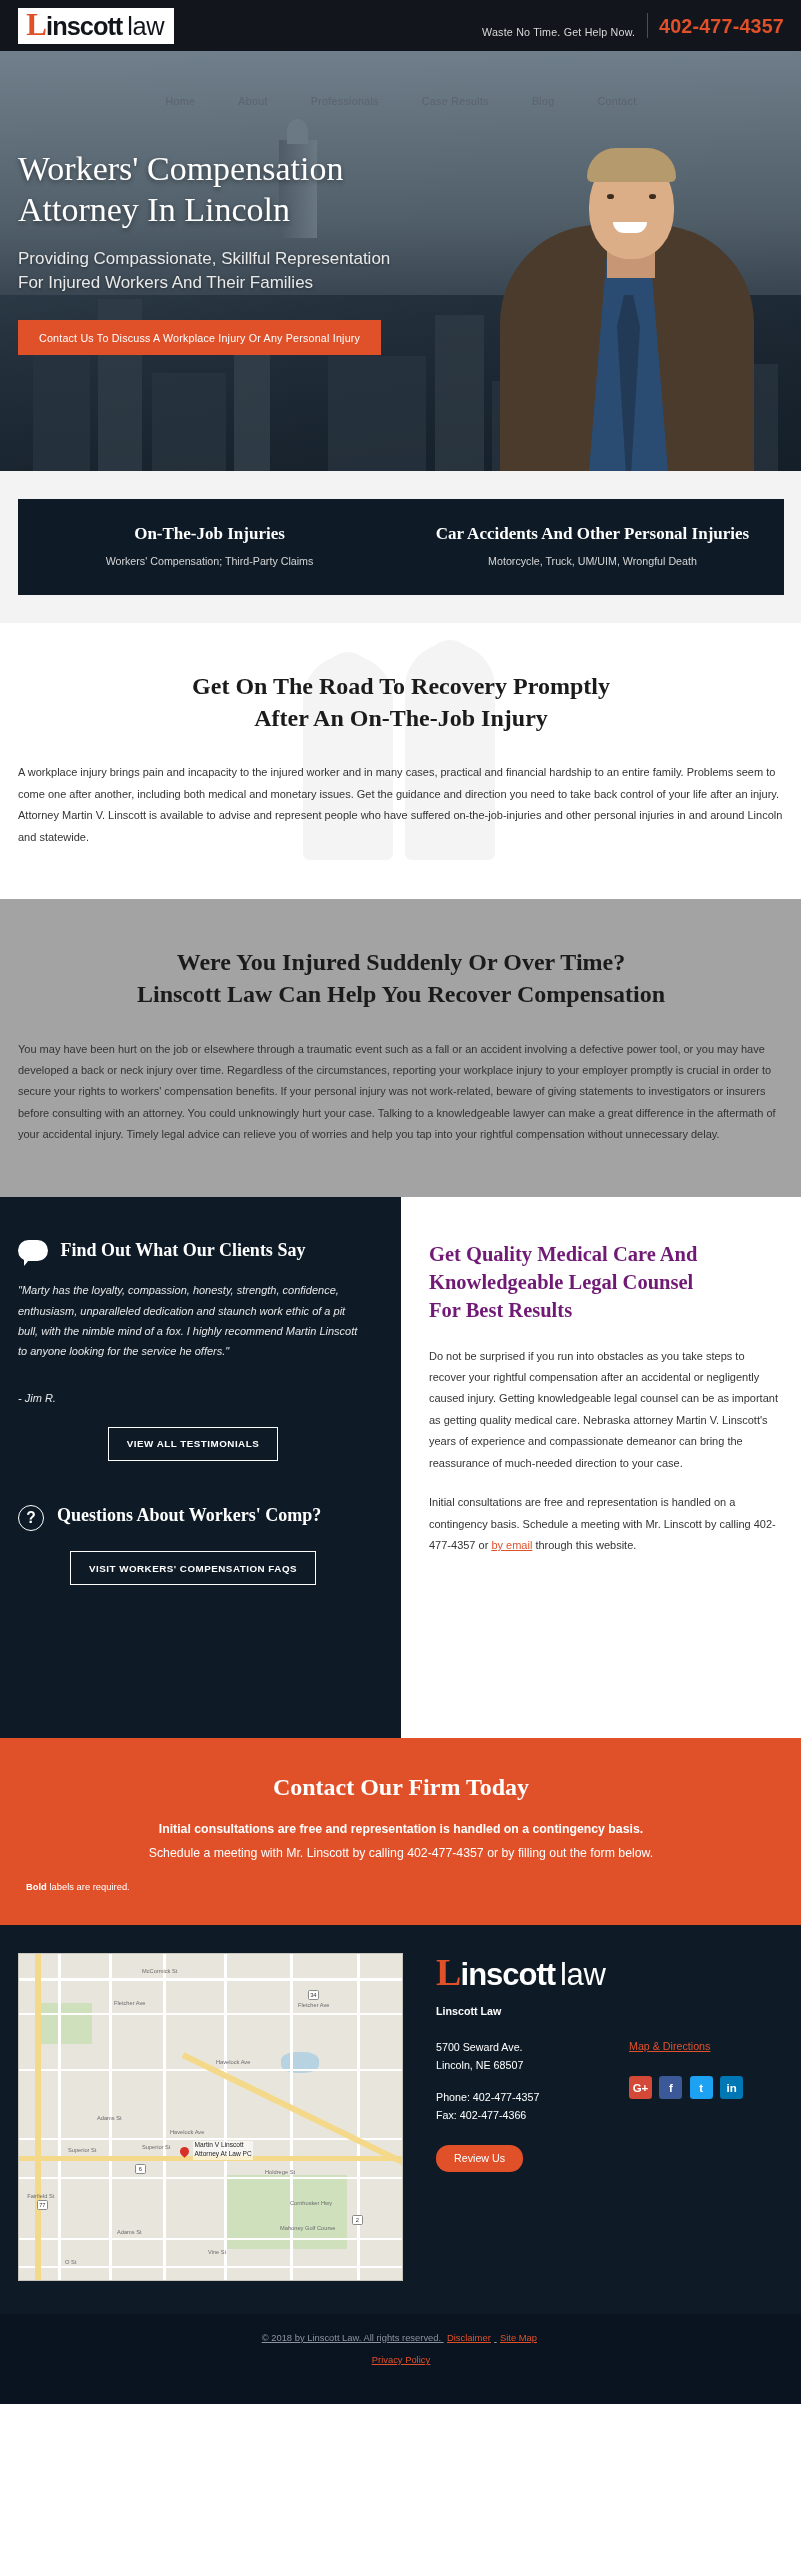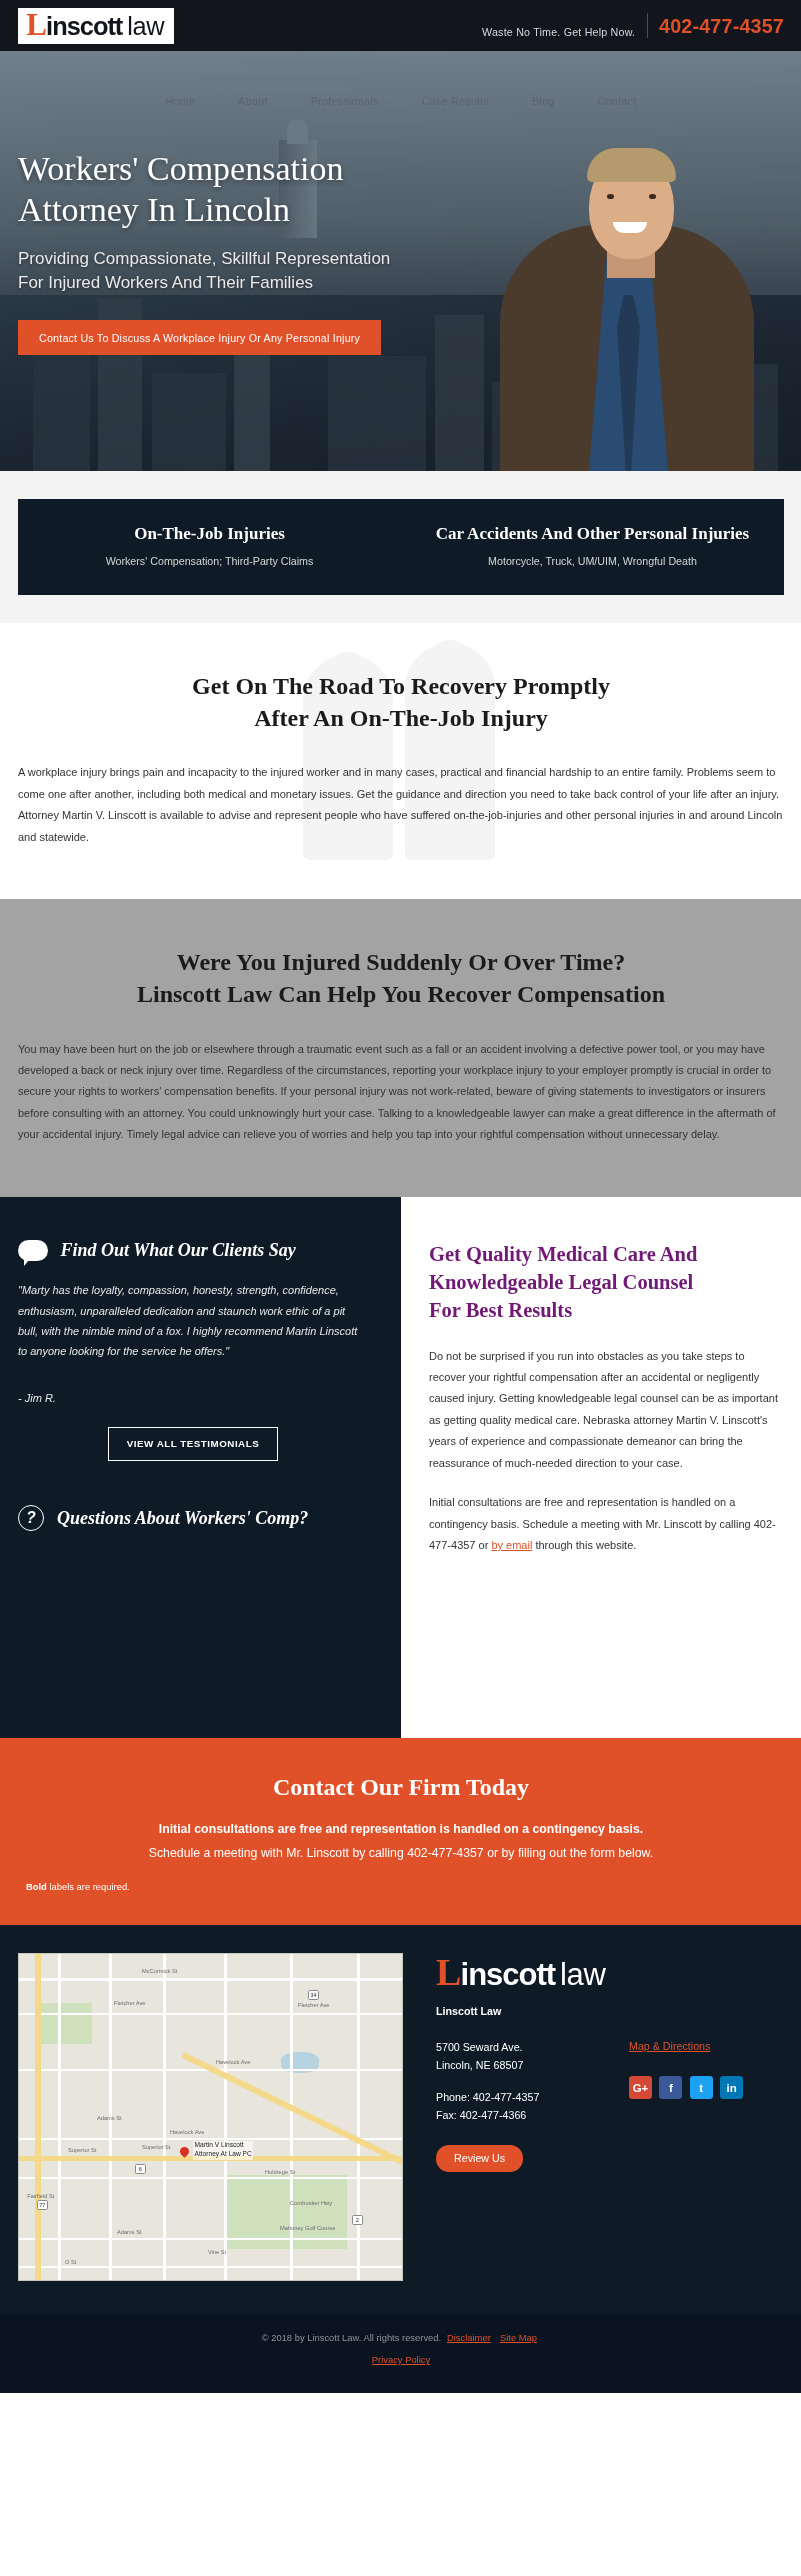--- a/index.html
+++ b/index.html
@@ -334,24 +334,23 @@
     color: #fff;
     padding: 43px 33px 43px 18px;
   }
   .split-right {
     width: 50%;
     background: #ffffff;
     padding: 43px 23px 43px 28px;
   }
   .sl-head {
     display: flex;
-    align-items: center;
+    align-items: flex-start;
     gap: 13px;
     margin-bottom: 19.7px;
-    font-style: italic;
   }
   .sl-head h3 {
     font-family: "Liberation Serif", serif;
     font-size: 18px;
     font-weight: 700;
   }
   .bubble-icon {
     width: 29.5px; height: 21px;
     background: #fff;
     border-radius: 10.7px;
@@ -579,23 +578,24 @@
     border-radius: 13px;
     font-size: 10.7px;
     padding: 7.4px 18px;
     cursor: pointer;
     font-family: "Liberation Sans", sans-serif;
   }
 
   .subfoot {
     background: #0a1420;
     text-align: center;
-    padding: 18px 18px 28px;
+    padding: 18px 18px 39px;
     font-size: 9.4px;
     color: #8c949d;
+    text-decoration: underline;
   }
   .subfoot a {
     color: #e0512a;
     text-decoration: underline;
     margin: 0 3.3px;
   }
   .subfoot .row2 { margin-top: 11.5px; }
 </style>
 </head>
 <body>
@@ -707,20 +707,21 @@
     </div>
     <p class="quote">"Marty has the loyalty, compassion, honesty, strength, confidence, enthusiasm, unparalleled dedication and staunch work ethic of a pit bull, with the nimble mind of a fox. I highly recommend Martin Linscott to anyone looking for the service he offers."</p>
     <p class="quote-author">- Jim R.</p>
     <button class="ghost-btn">VIEW ALL TESTIMONIALS</button>
 
     <div class="faq-block">
       <div class="sl-head">
         <span class="q-icon">?</span>
         <h3>Questions About Workers' Comp?</h3>
       </div>
+      <button class="ghost-btn wide">VISIT WORKERS' COMPENSATION FAQS</button>
     </div>
   </div>
 
   <div class="split-right">
     <h2 class="sr-h2">
       <span>Get Quality Medical Care And</span><br>
       <span>Knowledgeable Legal Counsel</span><br>
       <span>For Best Results</span>
     </h2>
     <p class="sr-p">Do not be surprised if you run into obstacles as you take steps to recover your rightful compensation after an accidental or negligently caused injury. Getting knowledgeable legal counsel can be as important as getting quality medical care. Nebraska attorney Martin V. Linscott's years of experience and compassionate demeanor can bring the reassurance of much-needed direction to your case.</p>

